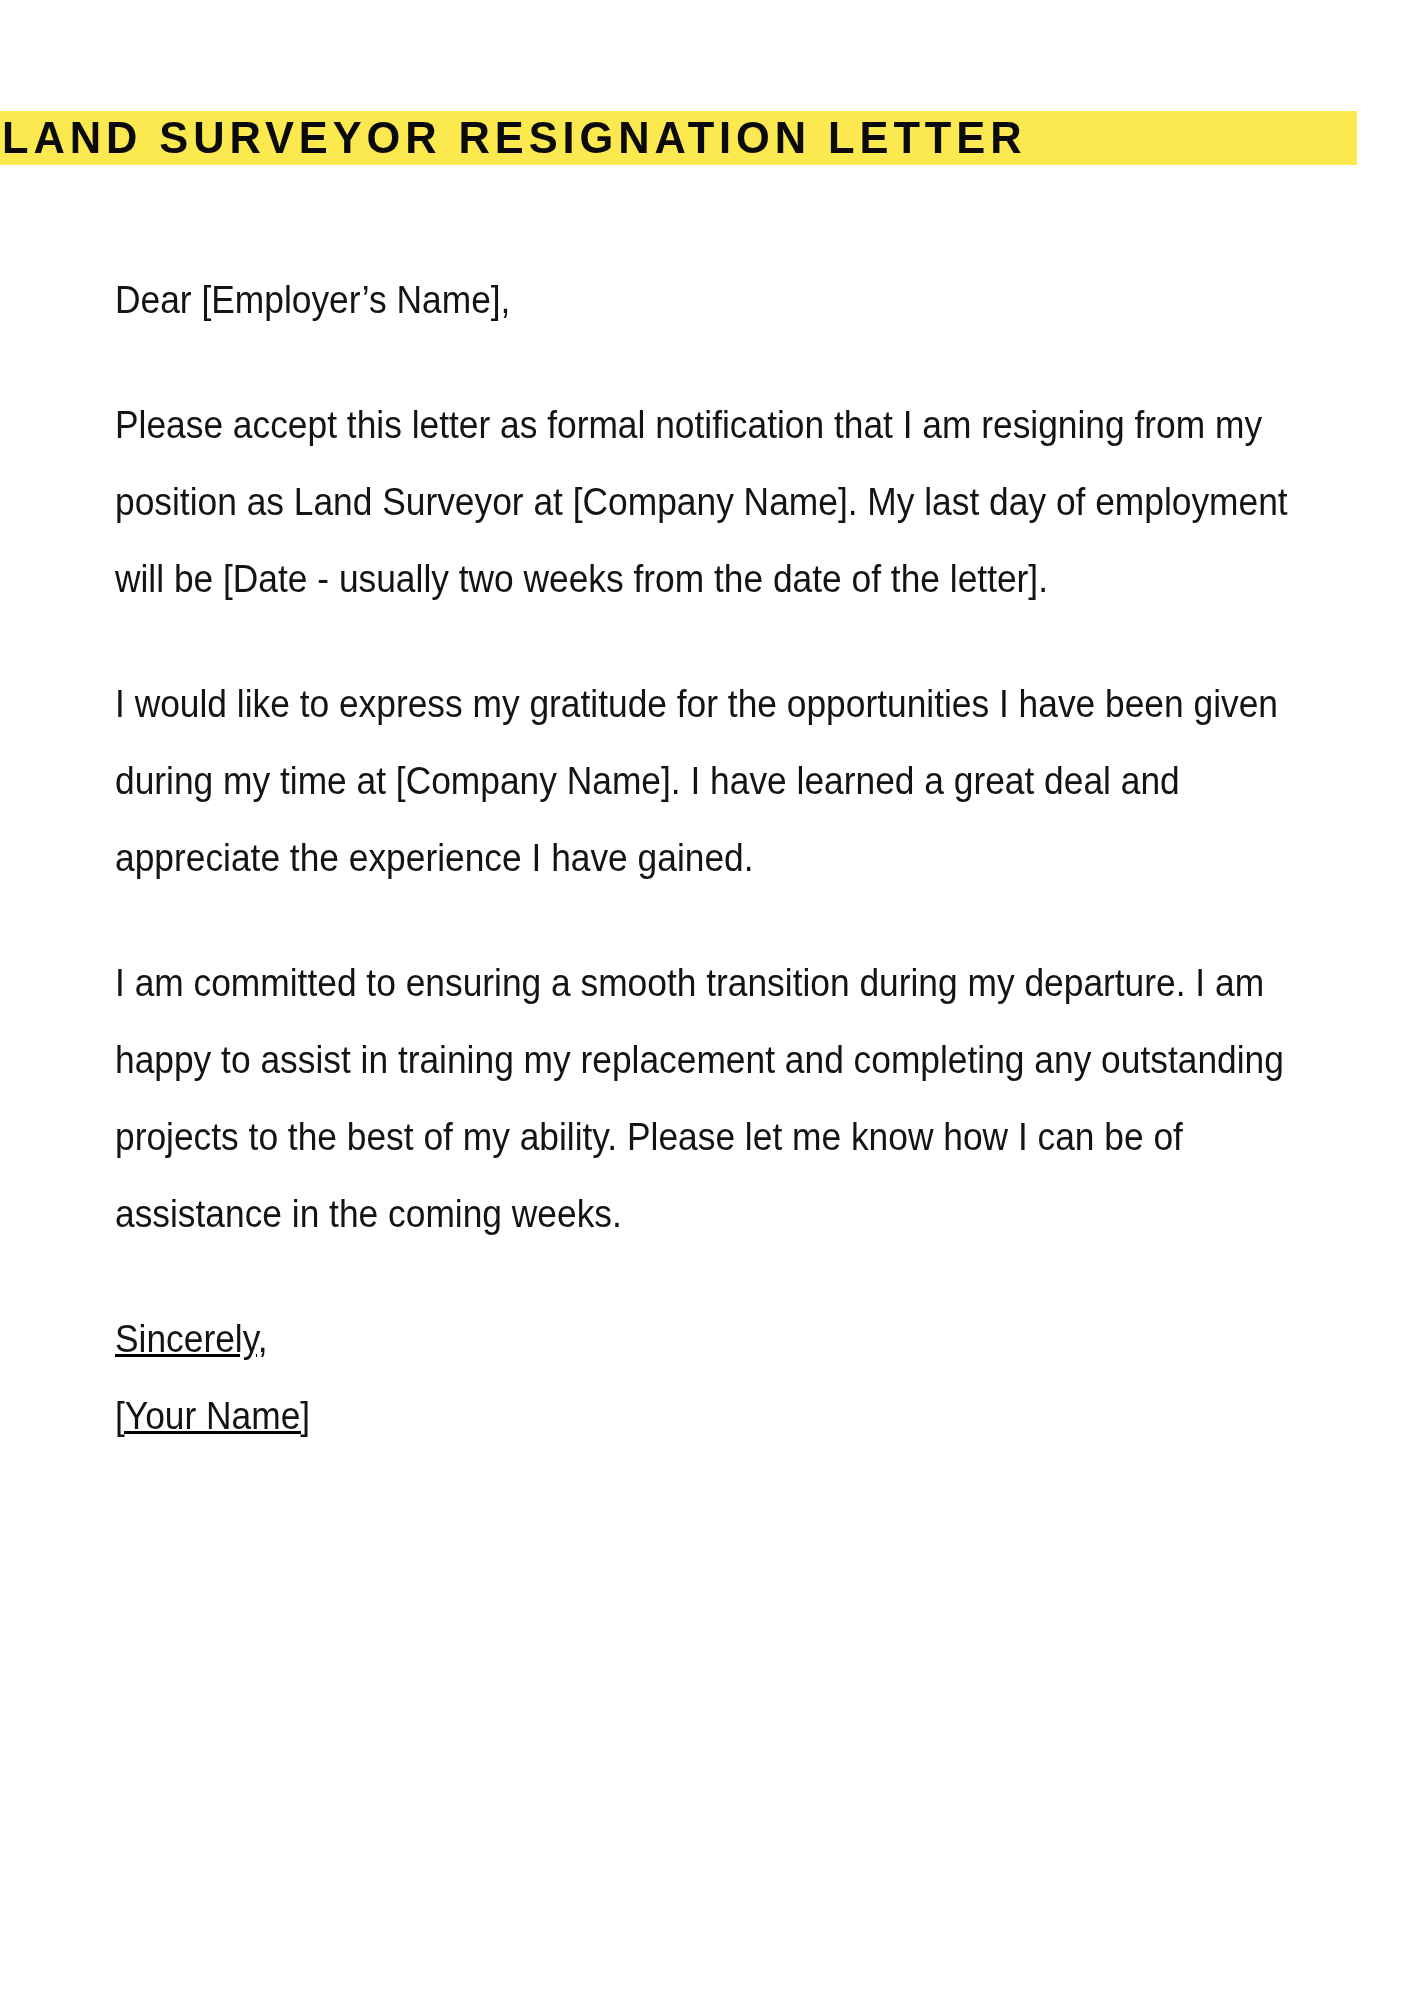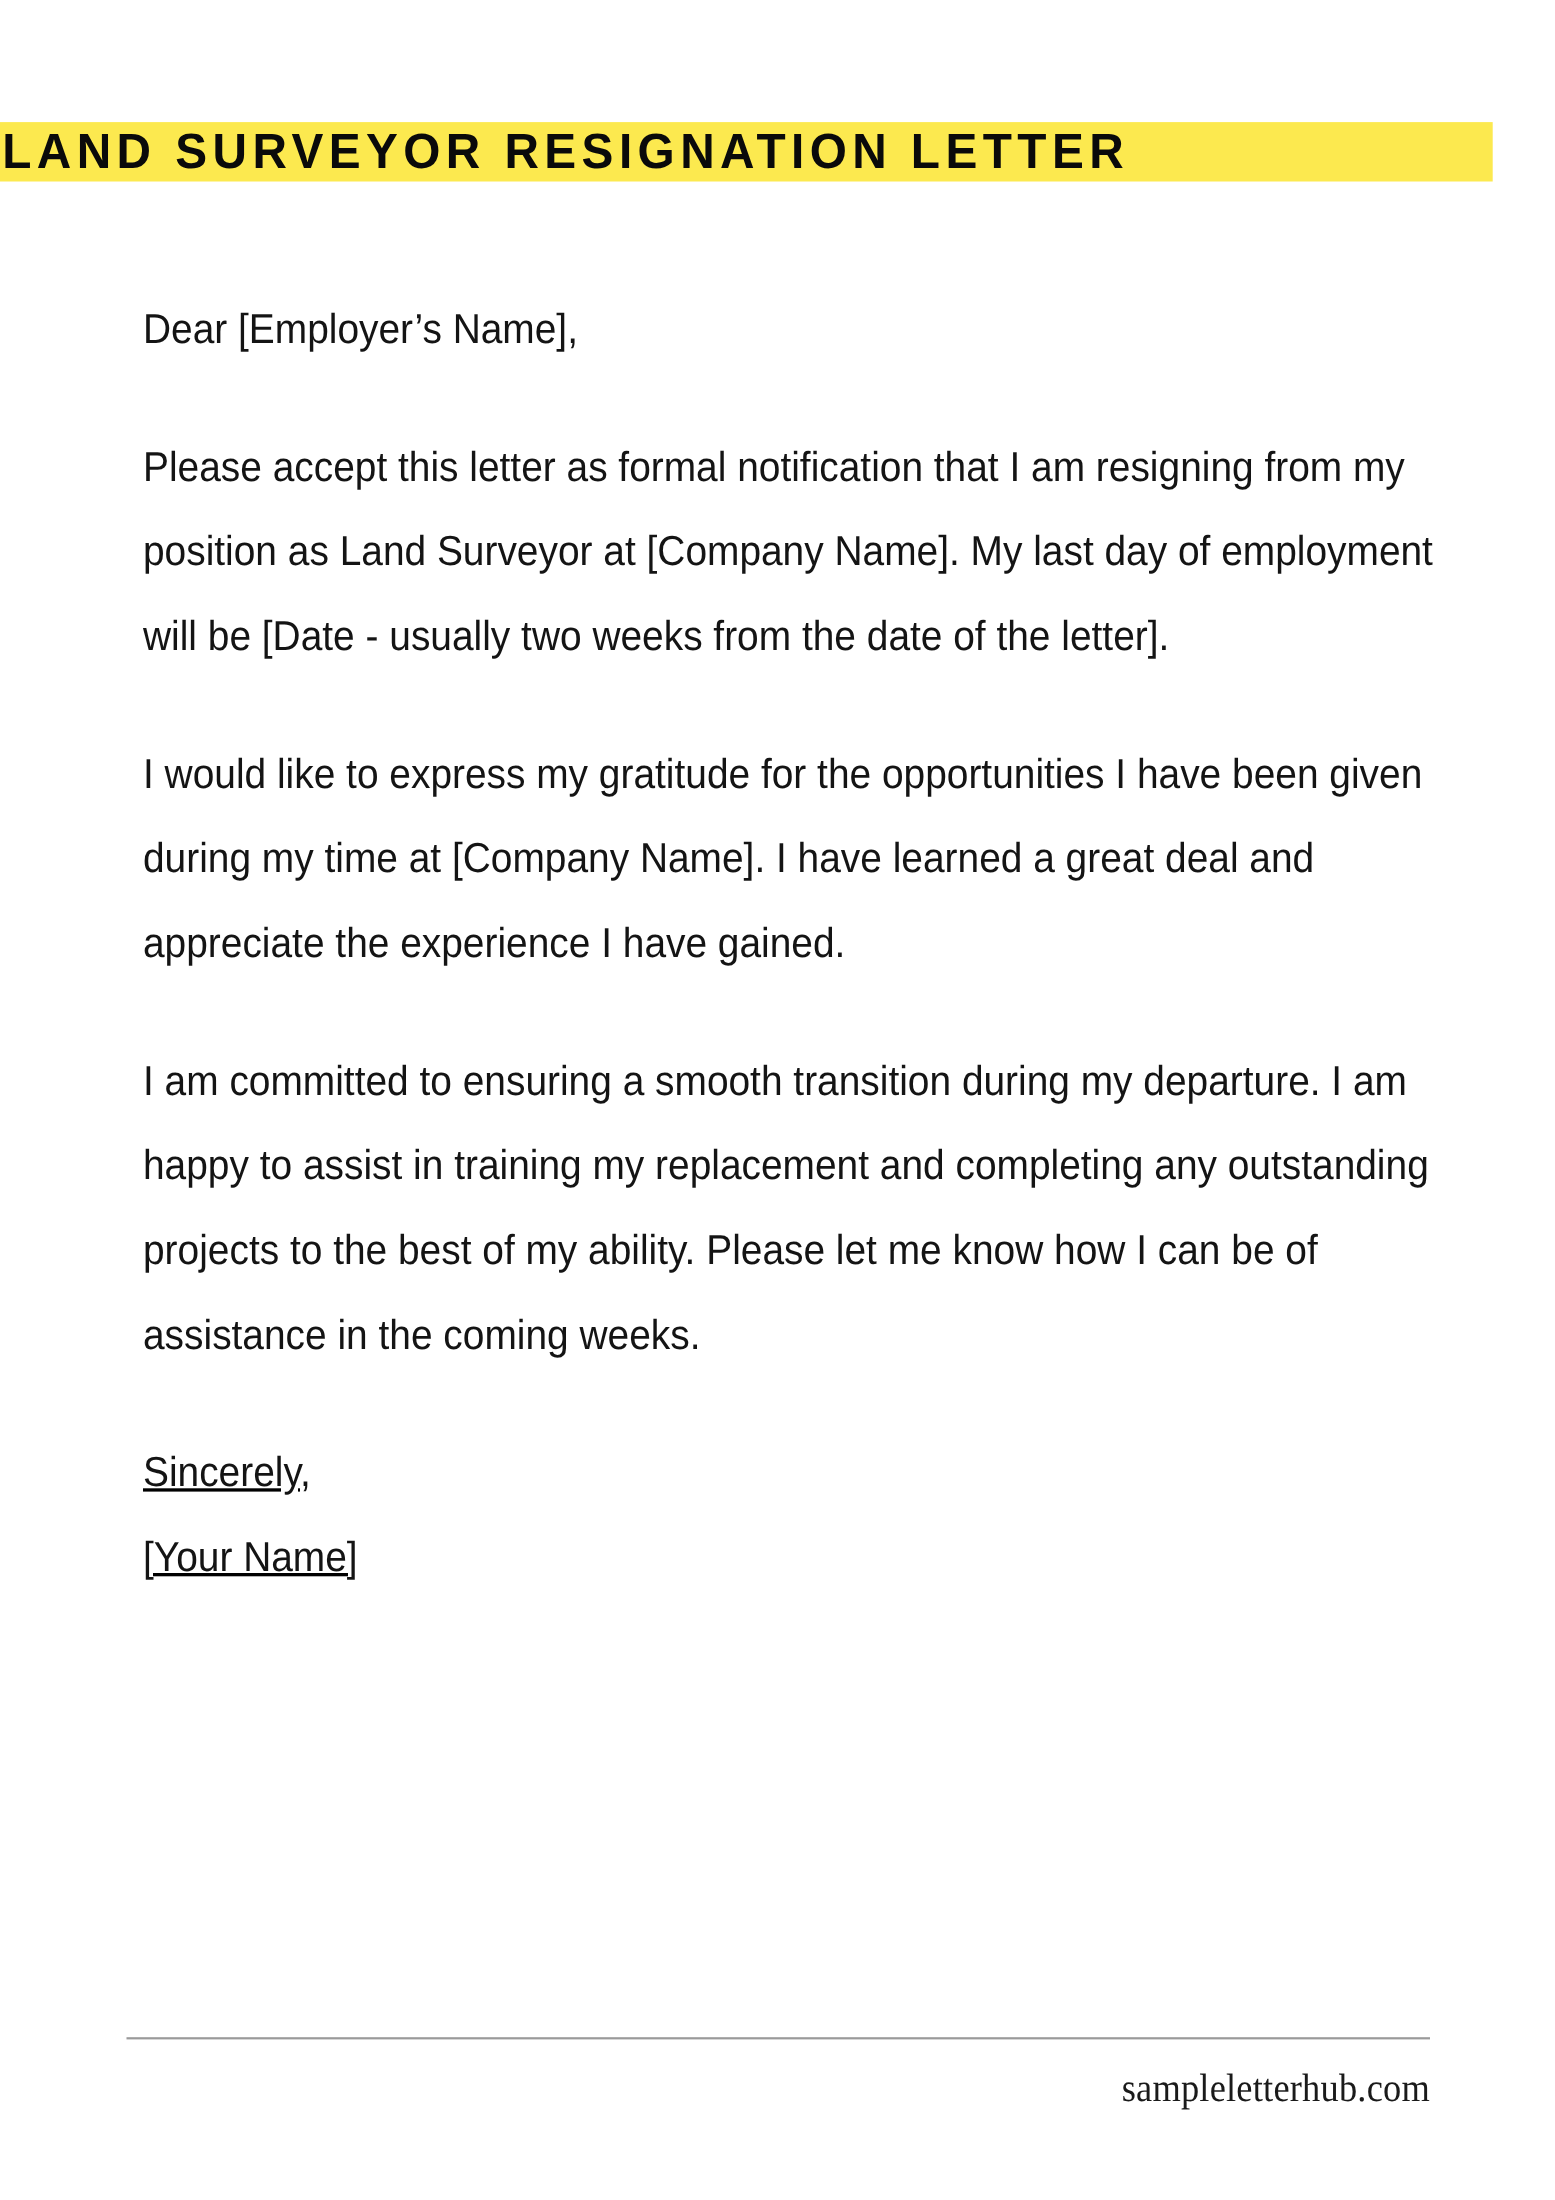--- a/index.html
+++ b/index.html
@@ -44,21 +44,21 @@
     white-space: nowrap;
     transform: scaleX(0.965);
     transform-origin: left center;
     margin-left: 2px;
     padding-right: 6px;
   }
 
   
   .letter-body {
     position: absolute;
-    left: 130px;
+    left: 115px;
     top: 262px;
     width: 1190px;
   }
 
   .para {
     font-family: "Liberation Sans Narrow", "Liberation Sans", sans-serif;
     font-size: 38px;
     line-height: 77px;
     color: #141414;
     margin: 0;
@@ -135,18 +135,14 @@
 
     <p class="para">I am committed to ensuring a smooth transition during my departure. I am happy to assist in training my replacement and completing any outstanding projects to the best of my ability. Please let me know how I can be of assistance in the coming weeks.</p>
 
     <div class="closing-block">
       <p class="closing-line">Sincerely,</p>
       <p class="closing-line">[Your Name]</p>
     </div>
 
   </div>
 
-  <div class="footer">
-    <hr class="footer-divider">
-    <div class="footer-site">sampleletterhub.com</div>
-  </div>
 
 </div>
 
 </body></html>

